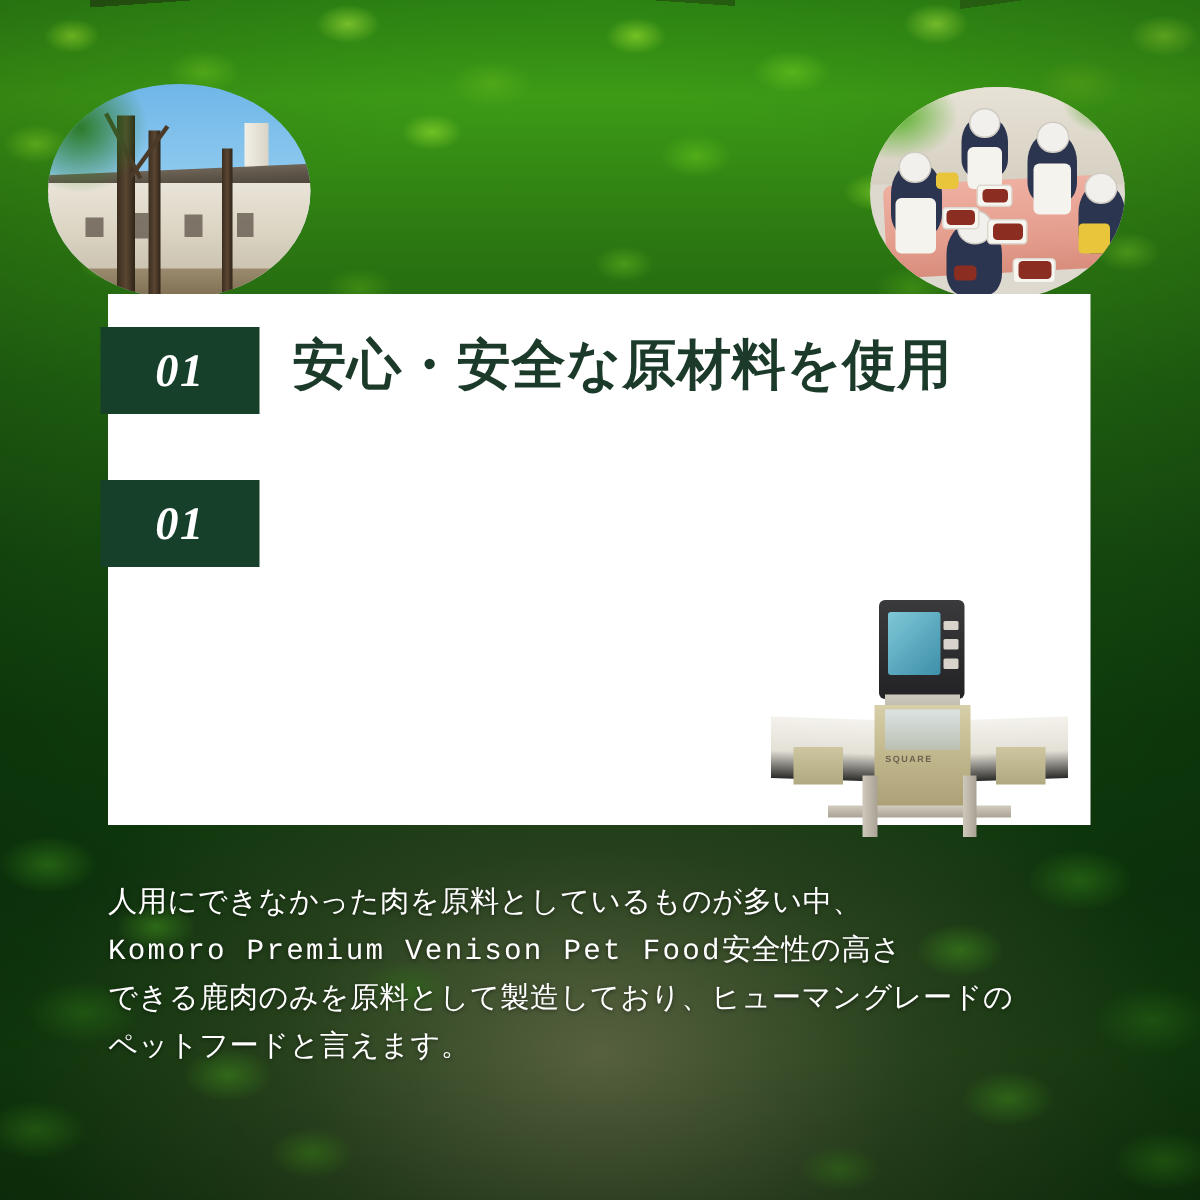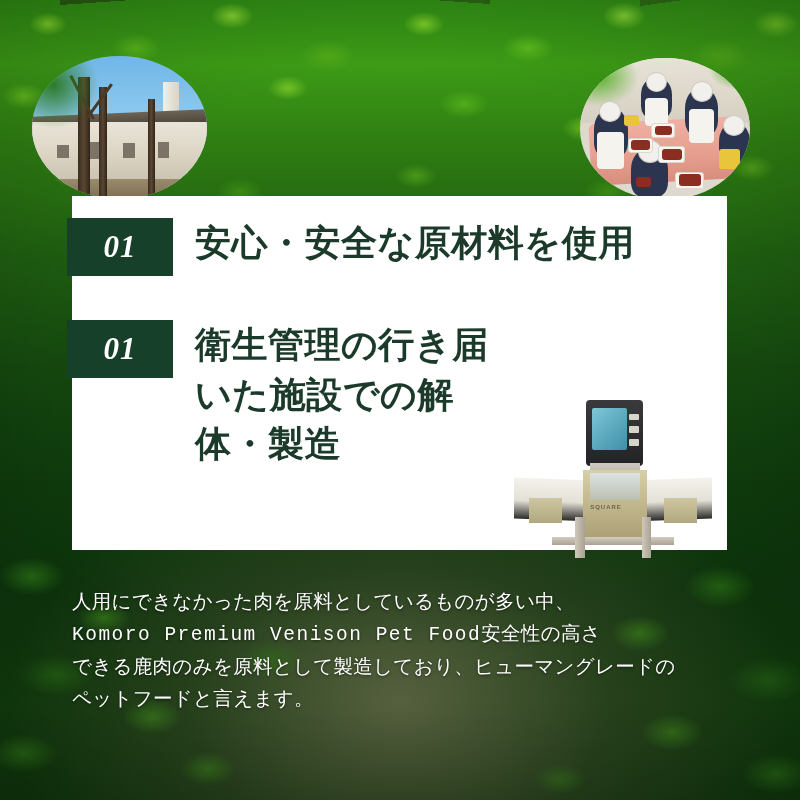--- a/index.html
+++ b/index.html
@@ -426,21 +426,20 @@
 
   <div id="feature-list">
     <div class="feature-row">
       <div class="feature-badge">01</div>
       <div class="feature-text">安心・安全な原材料を使用</div>
     </div>
     <div class="feature-row">
     </div>
     <div class="feature-row">
       <div class="feature-badge">01</div>
-      <div class="feature-text" style="max-width:330px;">衛生管理の行き届いた施設での解体・製造</div>
     </div>
   </div>
 
   <div id="bottom-paragraph">
     <div class="para-line">人用にできなかった肉を原料としているものが多い中、</div>
     <div class="para-line"><span class="mono-brand">Komoro Premium Venison Pet Food</span><span>安全性の高さ</span></div>
     <div class="para-line">できる鹿肉のみを原料として製造しており、ヒューマングレードの</div>
     <div class="para-line">ペットフードと言えます。</div>
   </div>
 

